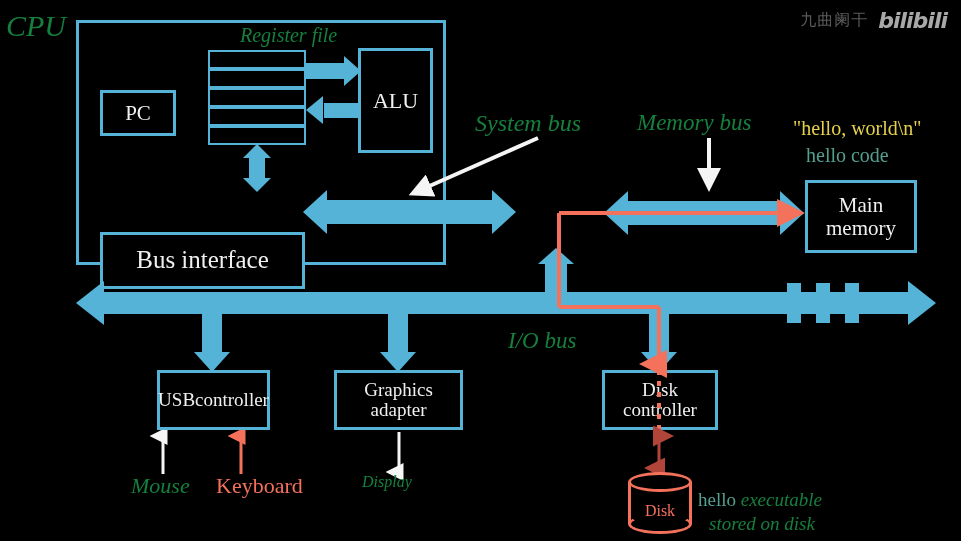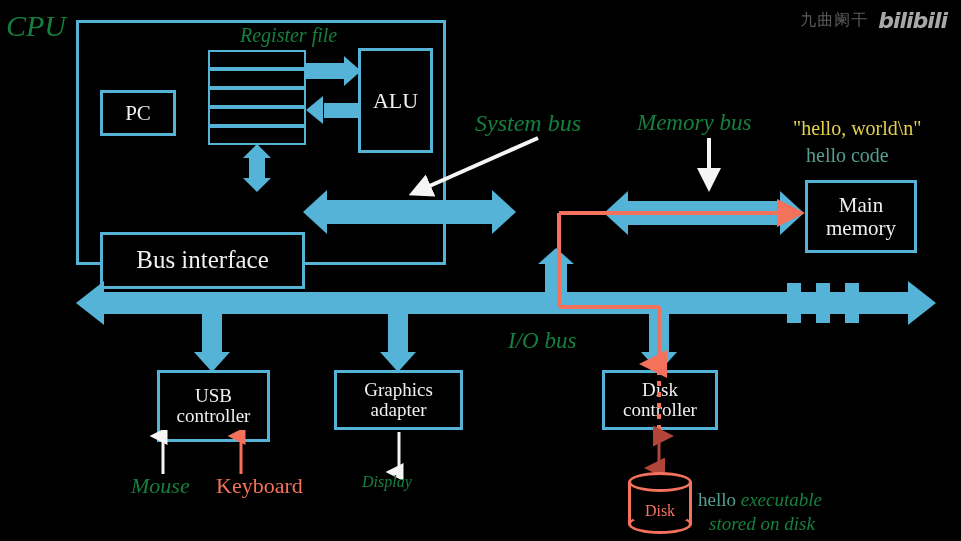--- a/index.html
+++ b/index.html
@@ -149,21 +149,21 @@
 
   <div class="bar" style="left:202px;top:312px;width:20px;height:42px;"></div>
   <div class="tri" style="left:194px;top:352px;border-left:18px solid transparent;border-right:18px solid transparent;border-top:20px solid #54b3d6;"></div>
 
   <div class="bar" style="left:388px;top:312px;width:20px;height:42px;"></div>
   <div class="tri" style="left:380px;top:352px;border-left:18px solid transparent;border-right:18px solid transparent;border-top:20px solid #54b3d6;"></div>
 
   <div class="bar" style="left:649px;top:312px;width:20px;height:42px;"></div>
   <div class="tri" style="left:641px;top:352px;border-left:18px solid transparent;border-right:18px solid transparent;border-top:20px solid #54b3d6;"></div>
 
-  <div class="box" style="left:157px;top:370px;width:113px;height:72px;font-size:19px;flex-direction:column;">
+  <div class="box" style="left:157px;top:370px;width:113px;height:60px;font-size:19px;flex-direction:row;">
     <span>USB</span>
     <span>controller</span>
   </div>
 
   <div class="box" style="left:334px;top:370px;width:129px;height:60px;font-size:19px;flex-direction:column;">
     <span>Graphics</span>
     <span>adapter</span>
   </div>
 
   <div class="box" style="left:602px;top:370px;width:116px;height:60px;font-size:19px;flex-direction:column;">

